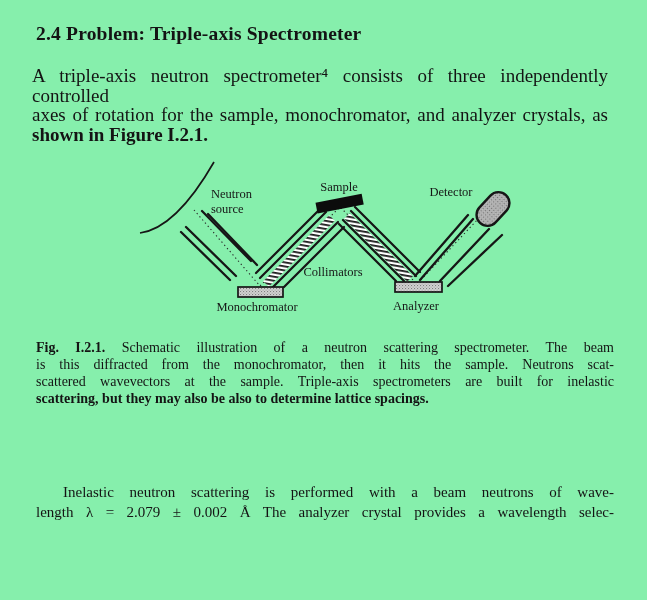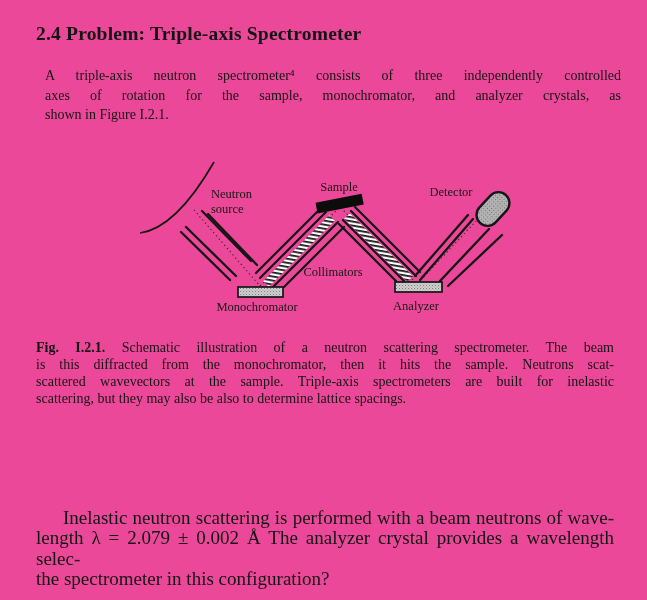--- a/index.html
+++ b/index.html
@@ -1,59 +1,59 @@
 <!DOCTYPE html>
 <html><head>
 <meta charset="utf-8">
 <style>
   * { margin: 0; padding: 0; box-sizing: border-box; }
   html, body { background: #ffffff; }
   .page {
     position: relative;
     width: 647px;
     height: 600px;
-    background: #ec4899;
+    background: #86efac;
     color: #141414;
     font-family: "Liberation Serif", "DejaVu Serif", serif;
     overflow: hidden;
   }
   .title {
     position: absolute;
     left: 36px;
     top: 23px;
     font-size: 19.5px;
     font-weight: 700;
     letter-spacing: 0.2px;
   }
   .intro {
     position: absolute;
-    left: 45px;
+    left: 32px;
     top: 66px;
     width: 576px;
-    font-size: 14px;
+    font-size: 19px;
     line-height: 19.6px;
   }
   .caption {
     position: absolute;
     left: 36px;
     top: 340px;
     width: 578px;
     font-size: 14px;
     line-height: 16.9px;
   }
   .problem {
     position: absolute;
     left: 36px;
-    top: 508px;
+    top: 482px;
     width: 578px;
-    font-size: 19px;
+    font-size: 15px;
     line-height: 20.3px;
   }
   .jline { text-align: justify; text-align-last: justify; }
-  .jlast { text-align: left; text-align-last: left; }
+  .jlast { text-align: left; text-align-last: left; font-weight: bold; }
   .indent1 { text-indent: 27px; }
   .figure-svg { position: absolute; left: 0; top: 150px; }
   .figure-svg text {
     font-family: "Liberation Serif", "DejaVu Serif", serif;
     font-size: 12.5px;
     fill: #161616;
   }
 </style>
 </head>
 <body>
@@ -149,16 +149,15 @@
       </div>
     <div class="jlast">scattering, but they may also be also to determine lattice spacings.</div>
   </div>
 
   <div class="problem">
     <div>
 
     <div class="jline indent1">Inelastic neutron scattering is performed with a beam neutrons of wave-</div>
         <div class="jline">length λ = 2.079 ± 0.002 Å The analyzer crystal provides a wavelength selec-</div>
       </div>
-    <div class="jlast">the spectrometer in this configuration?</div>
   </div>
 
 </div>
 
 </body></html>

